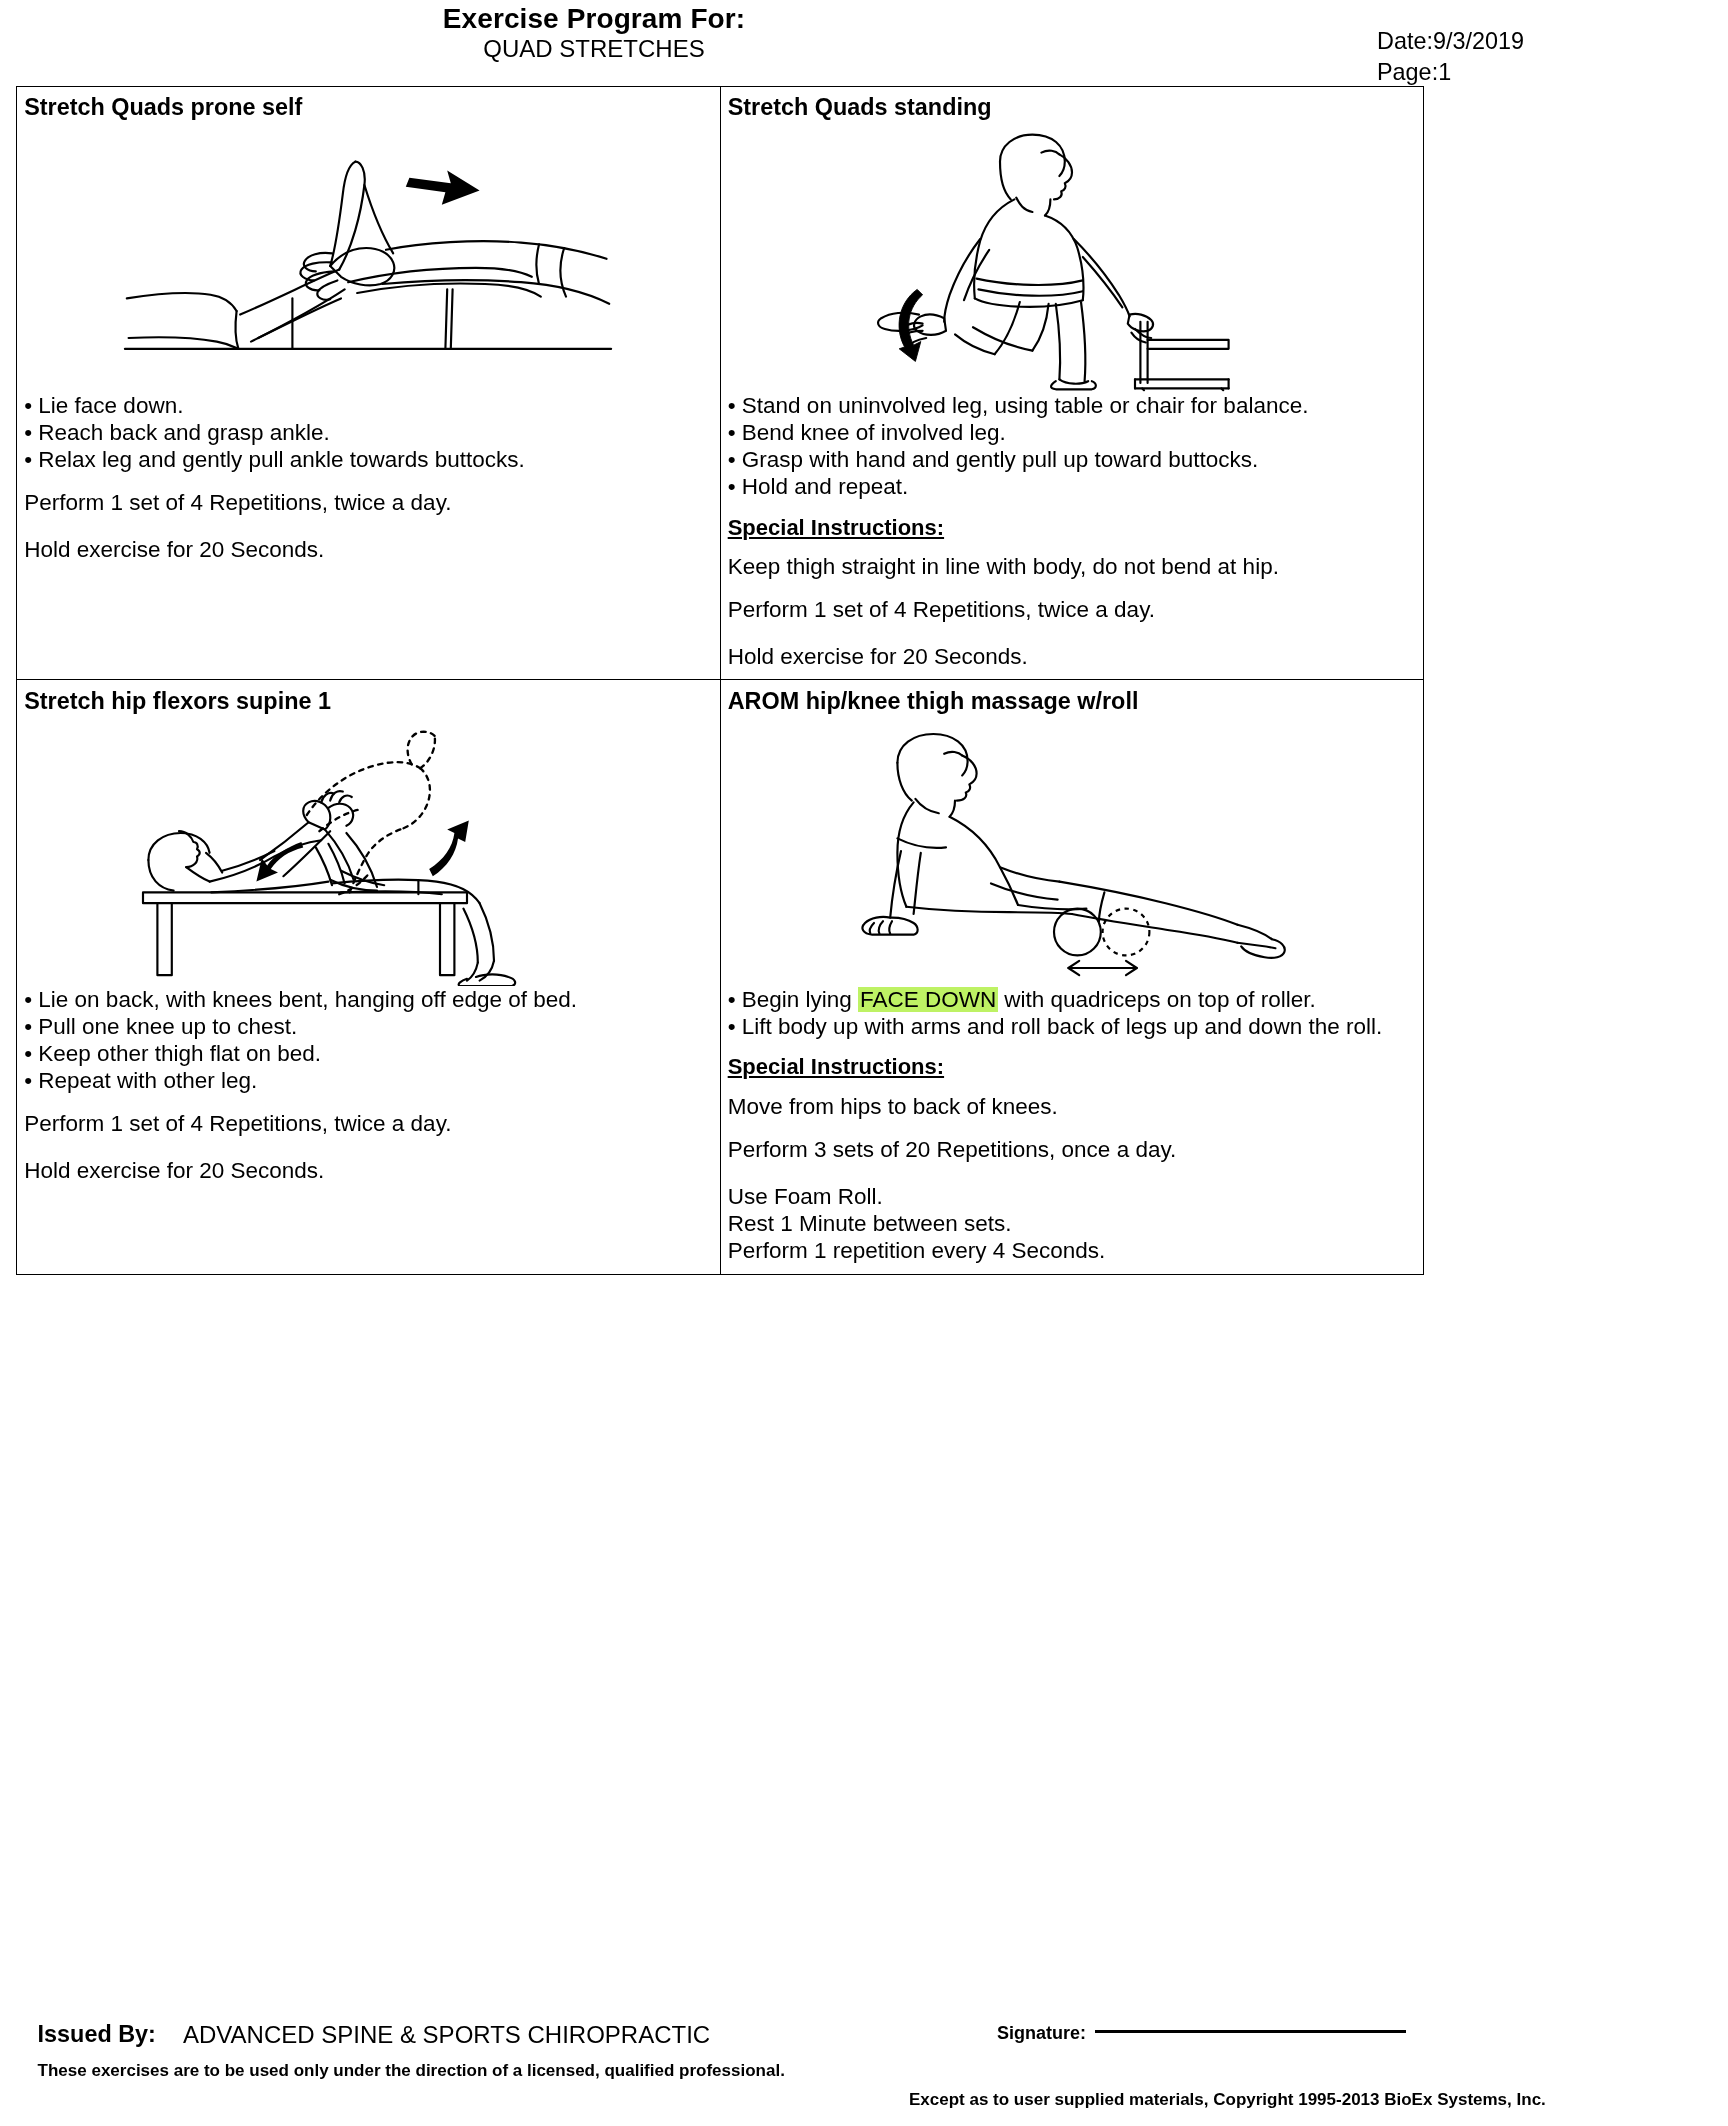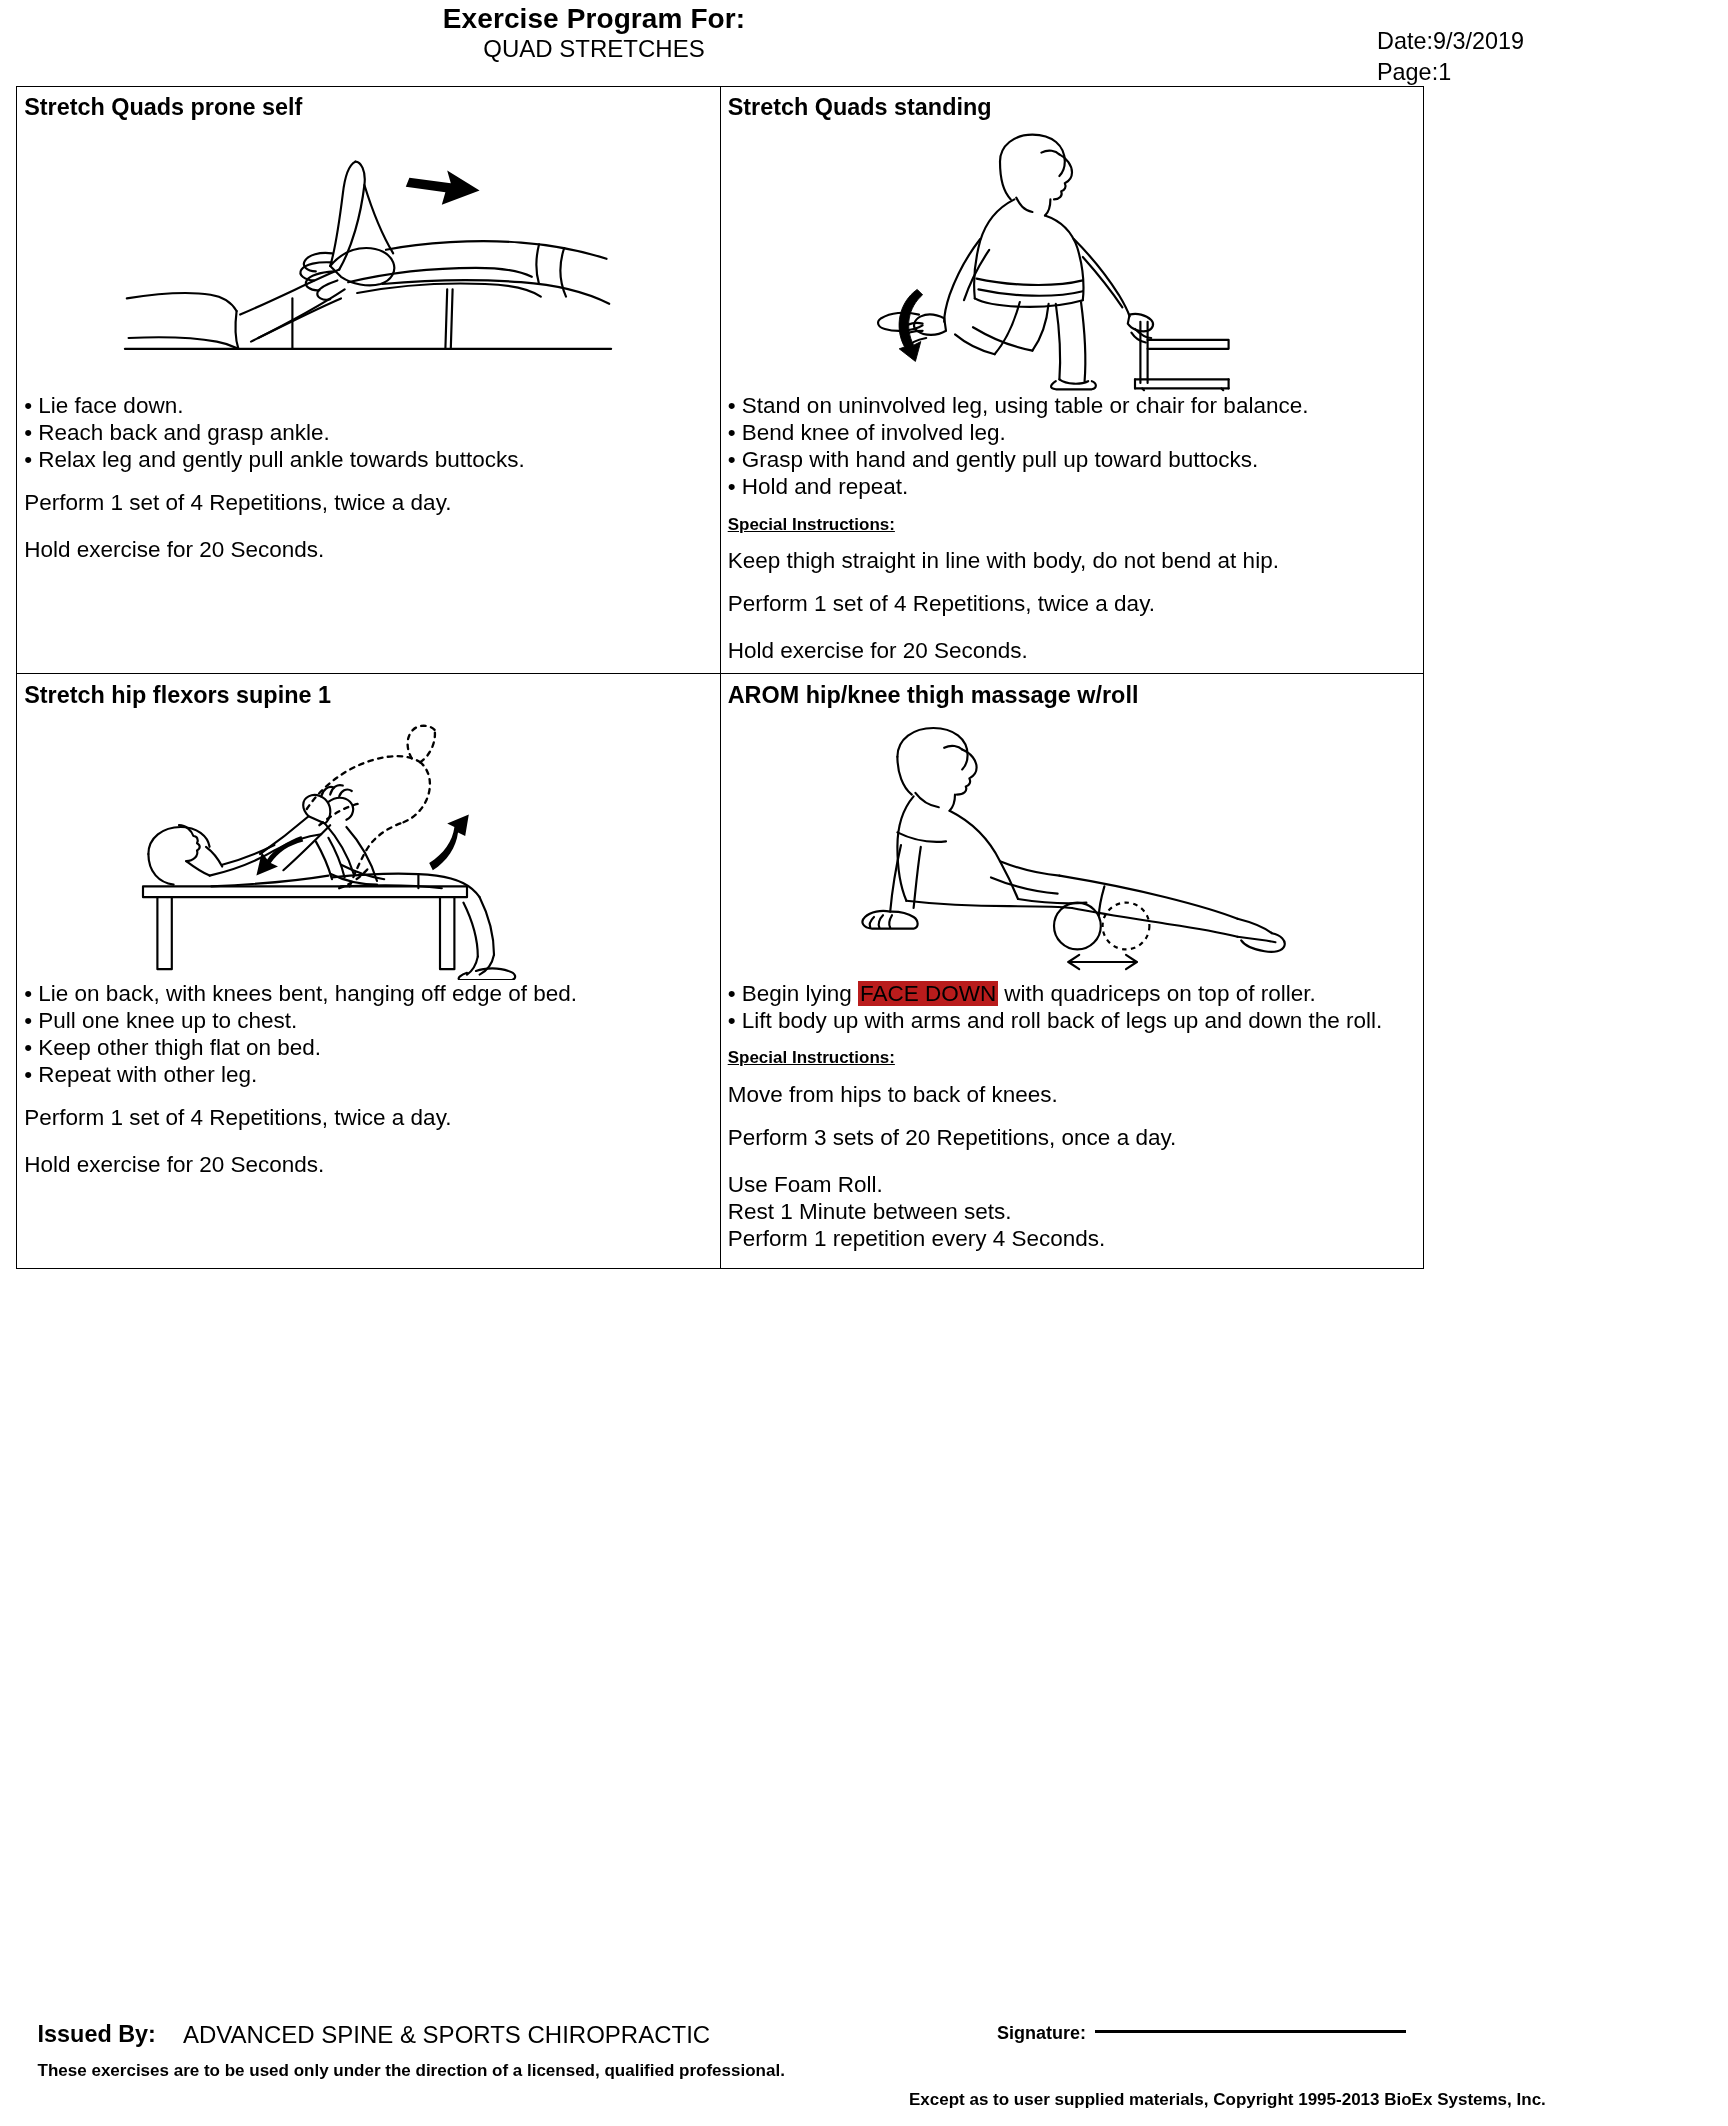--- a/index.html
+++ b/index.html
@@ -100,28 +100,28 @@
     white-space: normal;
   }
   .para {
     font-size: 22.5px;
     line-height: 27px;
     margin-top: 16px;
   }
   .para.tight { margin-top: 12.6px; }
   .gap { height: 20px; }
   .spec-head {
-    font-size: 17px;
+    font-size: 22px;
     font-weight: bold;
     text-decoration: underline;
     margin-top: 14.4px;
     display: inline-block;
   }
   .hl {
-    background: #b91c1c;
+    background: #bef264;
     padding: 0 1.8px;
   }
   .lines {
     font-size: 22.5px;
     line-height: 27px;
   }
 
   
   .footer {
     position: absolute;

